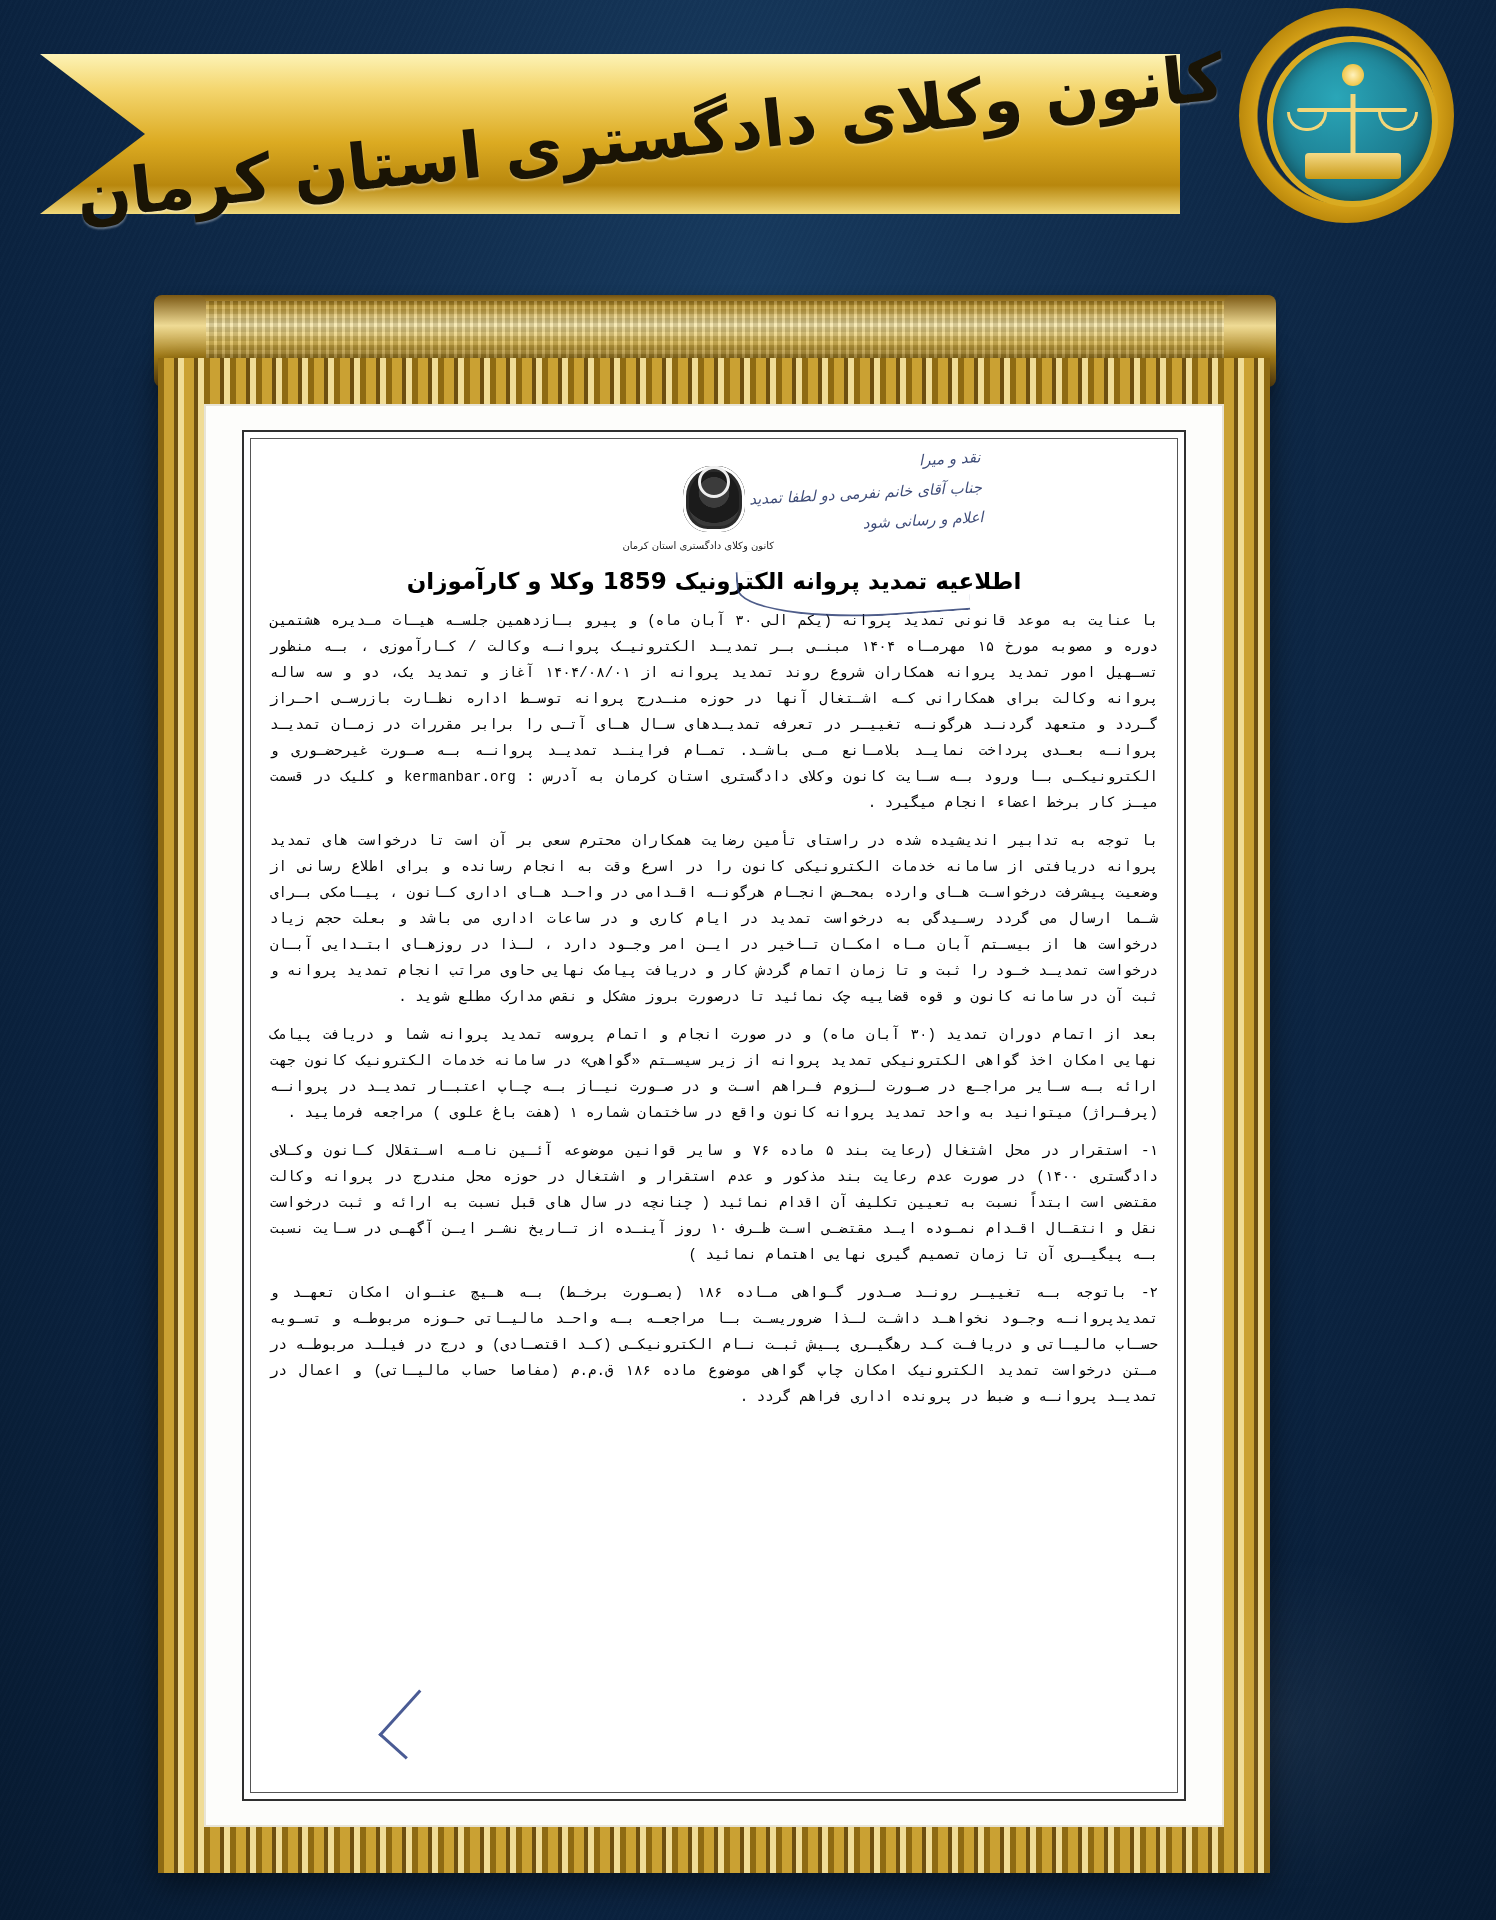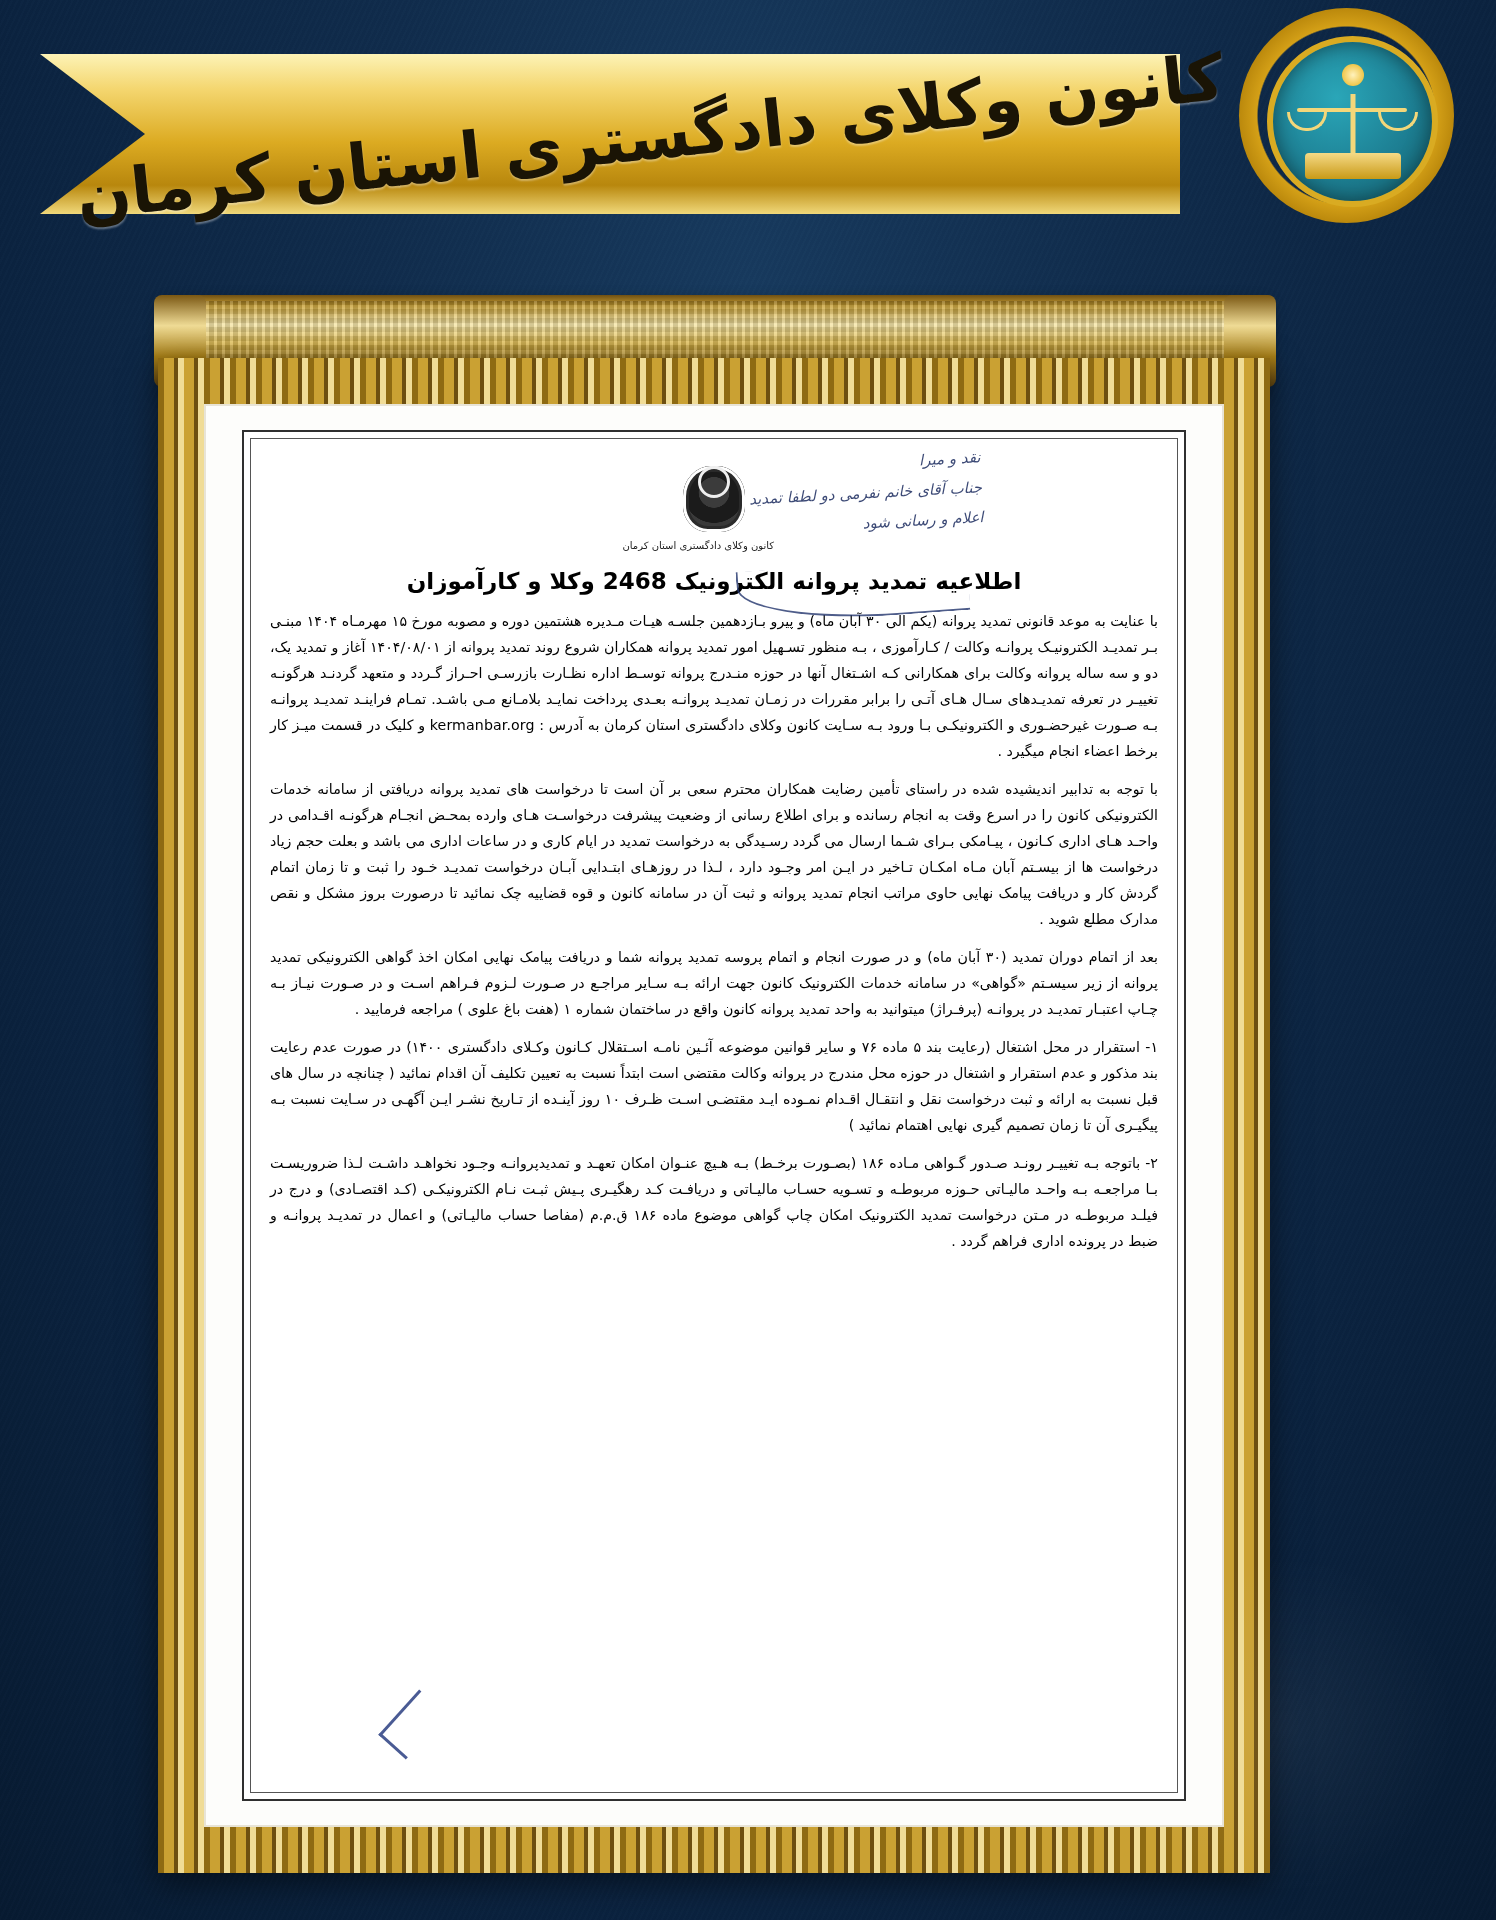--- a/index.html
+++ b/index.html
@@ -187,20 +187,21 @@
     font-weight:bold;
     color:#000;
     direction:rtl;
   }
   .para{
     direction:rtl;text-align:justify;
     font-size:14.2px;line-height:26px;color:#000;
     margin:0 0 12px 0;
     text-align-last:right;
     letter-spacing:.1px;
+    font-family:Liberation Mono, monospace;
   }
   .para.b{font-weight:bold;}
   .tick{
     position:absolute;left:150px;bottom:44px;width:34px;height:58px;
     border-left:3px solid #2b3f82;border-bottom:3px solid #2b3f82;
     transform:rotate(42deg);
     opacity:.85;
   }
 
   
@@ -246,21 +247,21 @@
         <div>جناب آقای خانم نفرمی دو لطفا تمدید</div>
         <div>اعلام و رسانی شود</div>
       </div>
       <div class="sign-swoosh"></div>
 
       <div class="doc-logo">
         <div class="mark"></div>
         <div class="caption">کانون وکلای دادگستری استان کرمان</div>
       </div>
 
-      <h1 class="doc-title">اطلاعیه تمدید پروانه الکترونیک 2468 وکلا و کارآموزان</h1>
+      <h1 class="doc-title">اطلاعیه تمدید پروانه الکترونیک 1859 وکلا و کارآموزان</h1>
 
       <p class="para">با عنایت به موعد قانونی تمدید پروانه (یکم الی ۳۰ آبان ماه) و پیرو بـازدهمین جلسـه هیـات مـدیره هشتمین دوره و مصوبه مورخ ۱۵ مهرمـاه ۱۴۰۴ مبنـی بـر تمدیـد الکترونیـک پروانـه وکالت / کـارآموزی ، بـه منظور تسـهیل امور تمدید پروانه همکاران شروع روند تمدید پروانه از ۱۴۰۴/۰۸/۰۱ آغاز و تمدید یک، دو و سه ساله پروانه وکالت برای همکارانی کـه اشـتغال آنها در حوزه منـدرج پروانه توسـط اداره نظـارت بازرسـی احـراز گـردد و متعهد گردنـد هرگونـه تغییـر در تعرفه تمدیـدهای سـال هـای آتـی را برابر مقررات در زمـان تمدیـد پروانـه بعـدی پرداخت نمایـد بلامـانع مـی باشـد. تمـام فراینـد تمدیـد پروانـه بـه صـورت غیرحضـوری و الکترونیکـی بـا ورود بـه سـایت کانون وکلای دادگستری استان کرمان به آدرس : kermanbar.org و کلیک در قسمت میـز کار برخط اعضاء انجام میگیرد .</p>
       <p class="para">با توجه به تدابیر اندیشیده شده در راستای تأمین رضایت همکاران محترم سعی بر آن است تا درخواست های تمدید پروانه دریافتی از سامانه خدمات الکترونیکی کانون را در اسرع وقت به انجام رسانده و برای اطلاع رسانی از وضعیت پیشرفت درخواسـت هـای وارده بمحـض انجـام هرگونـه اقـدامی در واحـد هـای اداری کـانون ، پیـامکی بـرای شـما ارسال می گردد رسـیدگی به درخواست تمدید در ایام کاری و در ساعات اداری می باشد و بعلت حجم زیاد درخواست ها از بیسـتم آبان مـاه امکـان تـاخیر در ایـن امر وجـود دارد ، لـذا در روزهـای ابتـدایی آبـان درخواست تمدیـد خـود را ثبت و تا زمان اتمام گردش کار و دریافت پیامک نهایی حاوی مراتب انجام تمدید پروانه و ثبت آن در سامانه کانون و قوه قضاییه چک نمائید تا درصورت بروز مشکل و نقص مدارک مطلع شوید .</p>
       <p class="para">بعد از اتمام دوران تمدید (۳۰ آبان ماه) و در صورت انجام و اتمام پروسه تمدید پروانه شما و دریافت پیامک نهایی امکان اخذ گواهی الکترونیکی تمدید پروانه از زیر سیسـتم «گواهی» در سامانه خدمات الکترونیک کانون جهت ارائه بـه سـایر مراجـع در صـورت لـزوم فـراهم اسـت و در صـورت نیـاز بـه چـاپ اعتبـار تمدیـد در پروانـه (پرفـراژ) میتوانید به واحد تمدید پروانه کانون واقع در ساختمان شماره ۱ (هفت باغ علوی ) مراجعه فرمایید .</p>
       <p class="para">۱- استقرار در محل اشتغال (رعایت بند ۵ ماده ۷۶ و سایر قوانین موضوعه آئـین نامـه اسـتقلال کـانون وکـلای دادگستری ۱۴۰۰) در صورت عدم رعایت بند مذکور و عدم استقرار و اشتغال در حوزه محل مندرج در پروانه وکالت مقتضی است ابتداً نسبت به تعیین تکلیف آن اقدام نمائید ( چنانچه در سال های قبل نسبت به ارائه و ثبت درخواست نقل و انتقـال اقـدام نمـوده ایـد مقتضـی اسـت ظـرف ۱۰ روز آینـده از تـاریخ نشـر ایـن آگهـی در سـایت نسبت بـه پیگیـری آن تا زمان تصمیم گیری نهایی اهتمام نمائید )</p>
       <p class="para">۲- باتوجه بـه تغییـر رونـد صـدور گـواهی مـاده ۱۸۶ (بصـورت برخـط) بـه هـیچ عنـوان امکان تعهـد و تمدیدپروانـه وجـود نخواهـد داشـت لـذا ضروریسـت بـا مراجعـه بـه واحـد مالیـاتی حـوزه مربوطـه و تسـویه حسـاب مالیـاتی و دریافـت کـد رهگیـری پـیش ثبـت نـام الکترونیکـی (کـد اقتصـادی) و درج در فیلـد مربوطـه در مـتن درخواست تمدید الکترونیک امکان چاپ گواهی موضوع ماده ۱۸۶ ق.م.م (مفاصا حساب مالیـاتی) و اعمال در تمدیـد پروانـه و ضبط در پرونده اداری فراهم گردد .</p>
 
       <div class="tick"></div>
     </div>
   </div>

